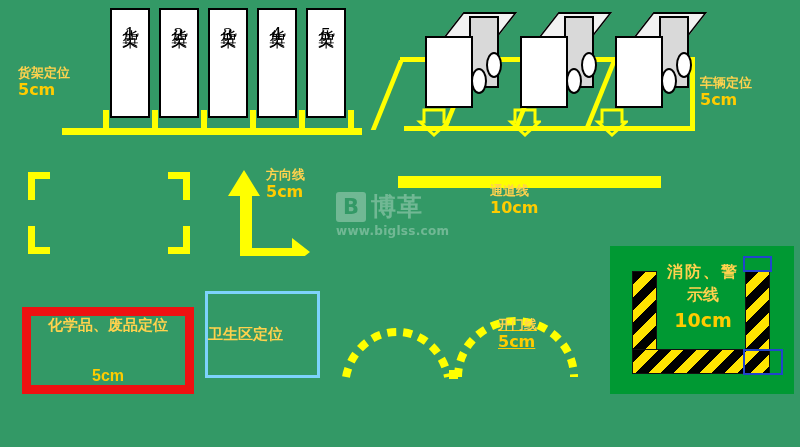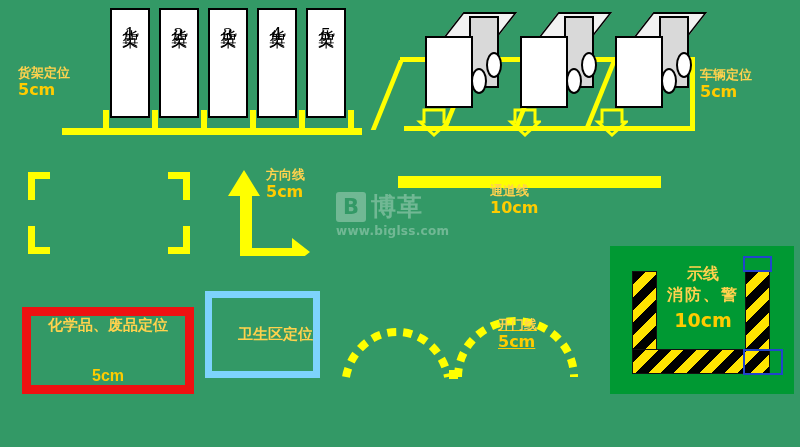--- a/index.html
+++ b/index.html
@@ -86,22 +86,22 @@
 
   
   .dirarrow svg{display:block;}
 
   
   .redbox{
     position:absolute;border:9px solid #ee1111;box-sizing:border-box;
     display:flex;flex-direction:column;align-items:center;justify-content:space-between;margin-top:16px;
   }
   .whitebox{
-    position:absolute;border:7px solid #7dd3fc;box-sizing:border-box;
-    display:flex;align-items:center;justify-content:flex-end;
+    position:absolute;border:3px solid #7dd3fc;box-sizing:border-box;
+    display:flex;align-items:center;justify-content:flex-start;
   }
 
   
   .firepanel{
     position:absolute;background:#009933;
   }
   .hazard{
     position:absolute;
     background:repeating-linear-gradient(135deg,#000000 0 9px,#ffe400 9px 18px);
     border:1px solid #111;box-sizing:border-box;
@@ -201,21 +201,21 @@
   <svg class="abs" style="left:414px;top:108px;" width="36" height="30" viewBox="0 0 36 30">
     <polygon points="30,2 30,14 34,14 20,27 6,14 10,14 10,2" fill="none" stroke="#ffff00" stroke-width="3"></polygon>
   </svg>
   <svg class="abs" style="left:505px;top:108px;" width="36" height="30" viewBox="0 0 36 30">
     <polygon points="30,2 30,14 34,14 20,27 6,14 10,14 10,2" fill="none" stroke="#ffff00" stroke-width="3"></polygon>
   </svg>
   <svg class="abs" style="left:592px;top:108px;" width="36" height="30" viewBox="0 0 36 30">
     <polygon points="30,2 30,14 34,14 20,27 6,14 10,14 10,2" fill="none" stroke="#ffff00" stroke-width="3"></polygon>
   </svg>
 
-  <div class="lab" style="left:700px;top:68px;">
+  <div class="lab" style="left:700px;top:76px;">
     <span class="cn">车辆定位</span>
     <span class="num">5cm</span>
   </div>
 
   <div class="corner" style="left:28px;top:172px;">
     <i style="left:0;top:0;width:7px;height:28px;"></i>
     <i style="left:0;top:0;width:22px;height:7px;"></i>
   </div>
   <div class="corner" style="left:162px;top:172px;">
     <i style="right:0;top:0;width:7px;height:28px;"></i>
@@ -279,19 +279,19 @@
 
   <div class="firepanel" style="left:610px;top:246px;width:184px;height:148px;">
     <div class="hazard" style="left:22px;top:25px;width:25px;height:103px;"></div>
     <div class="hazard" style="left:135px;top:25px;width:25px;height:103px;"></div>
     <div class="hazard" style="left:22px;top:103px;width:138px;height:25px;"></div>
 
     <div class="dimblue" style="left:133px;top:10px;width:29px;height:16px;"></div>
     <div class="dimblue" style="left:133px;top:103px;width:40px;height:26px;"></div>
 
     <div style="position:absolute;left:38px;top:16px;width:110px;text-align:center;">
+      <span style="display:block;font-size:16px;font-weight:bold;color:#ffd24d;font-family:'DejaVu Sans','Liberation Sans',sans-serif;letter-spacing:2px;">消防、警</span>
       <span style="display:block;font-size:16px;font-weight:bold;color:#ffd24d;font-family:'DejaVu Sans','Liberation Sans',sans-serif;margin-top:2px;">示线</span>
-      <span style="display:block;font-size:16px;font-weight:bold;color:#ffd24d;font-family:'DejaVu Sans','Liberation Sans',sans-serif;letter-spacing:2px;">消防、警</span>
       <span style="display:block;font-size:19px;font-weight:bold;color:#ffcc00;font-family:'DejaVu Sans','Liberation Sans',sans-serif;margin-top:3px;">10cm</span>
     </div>
   </div>
 
 </div>
 
 </body></html>

